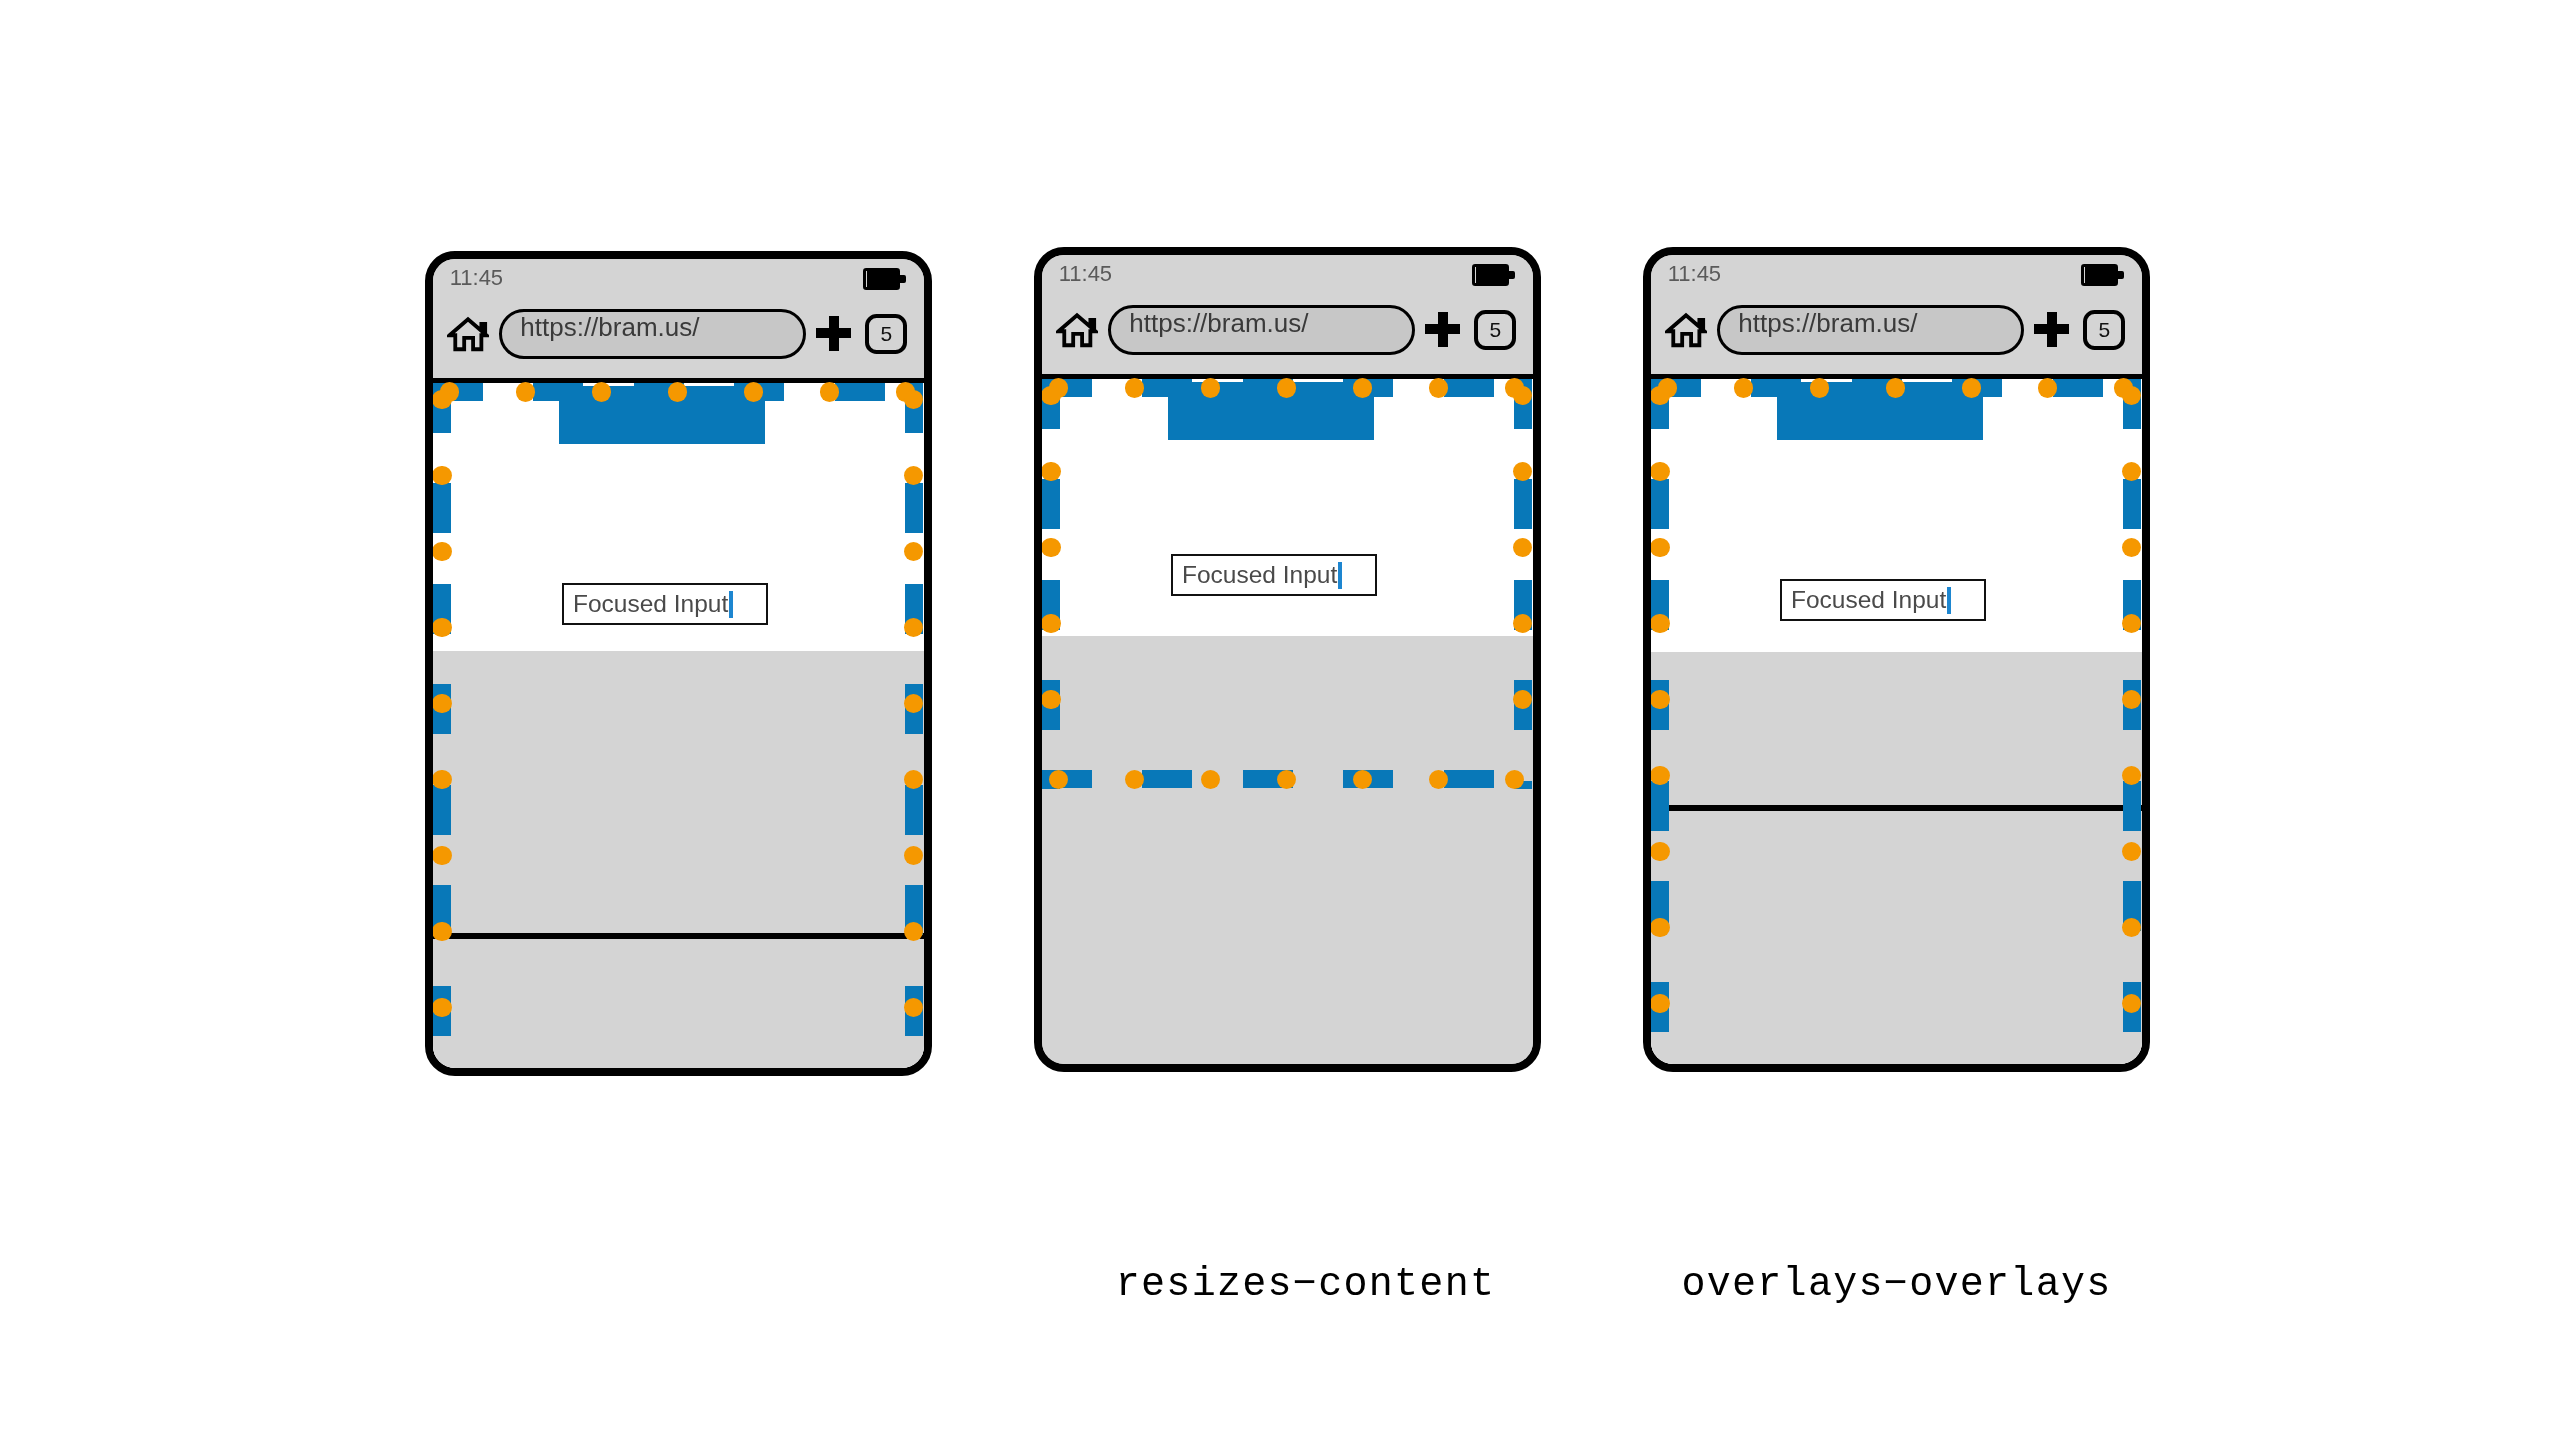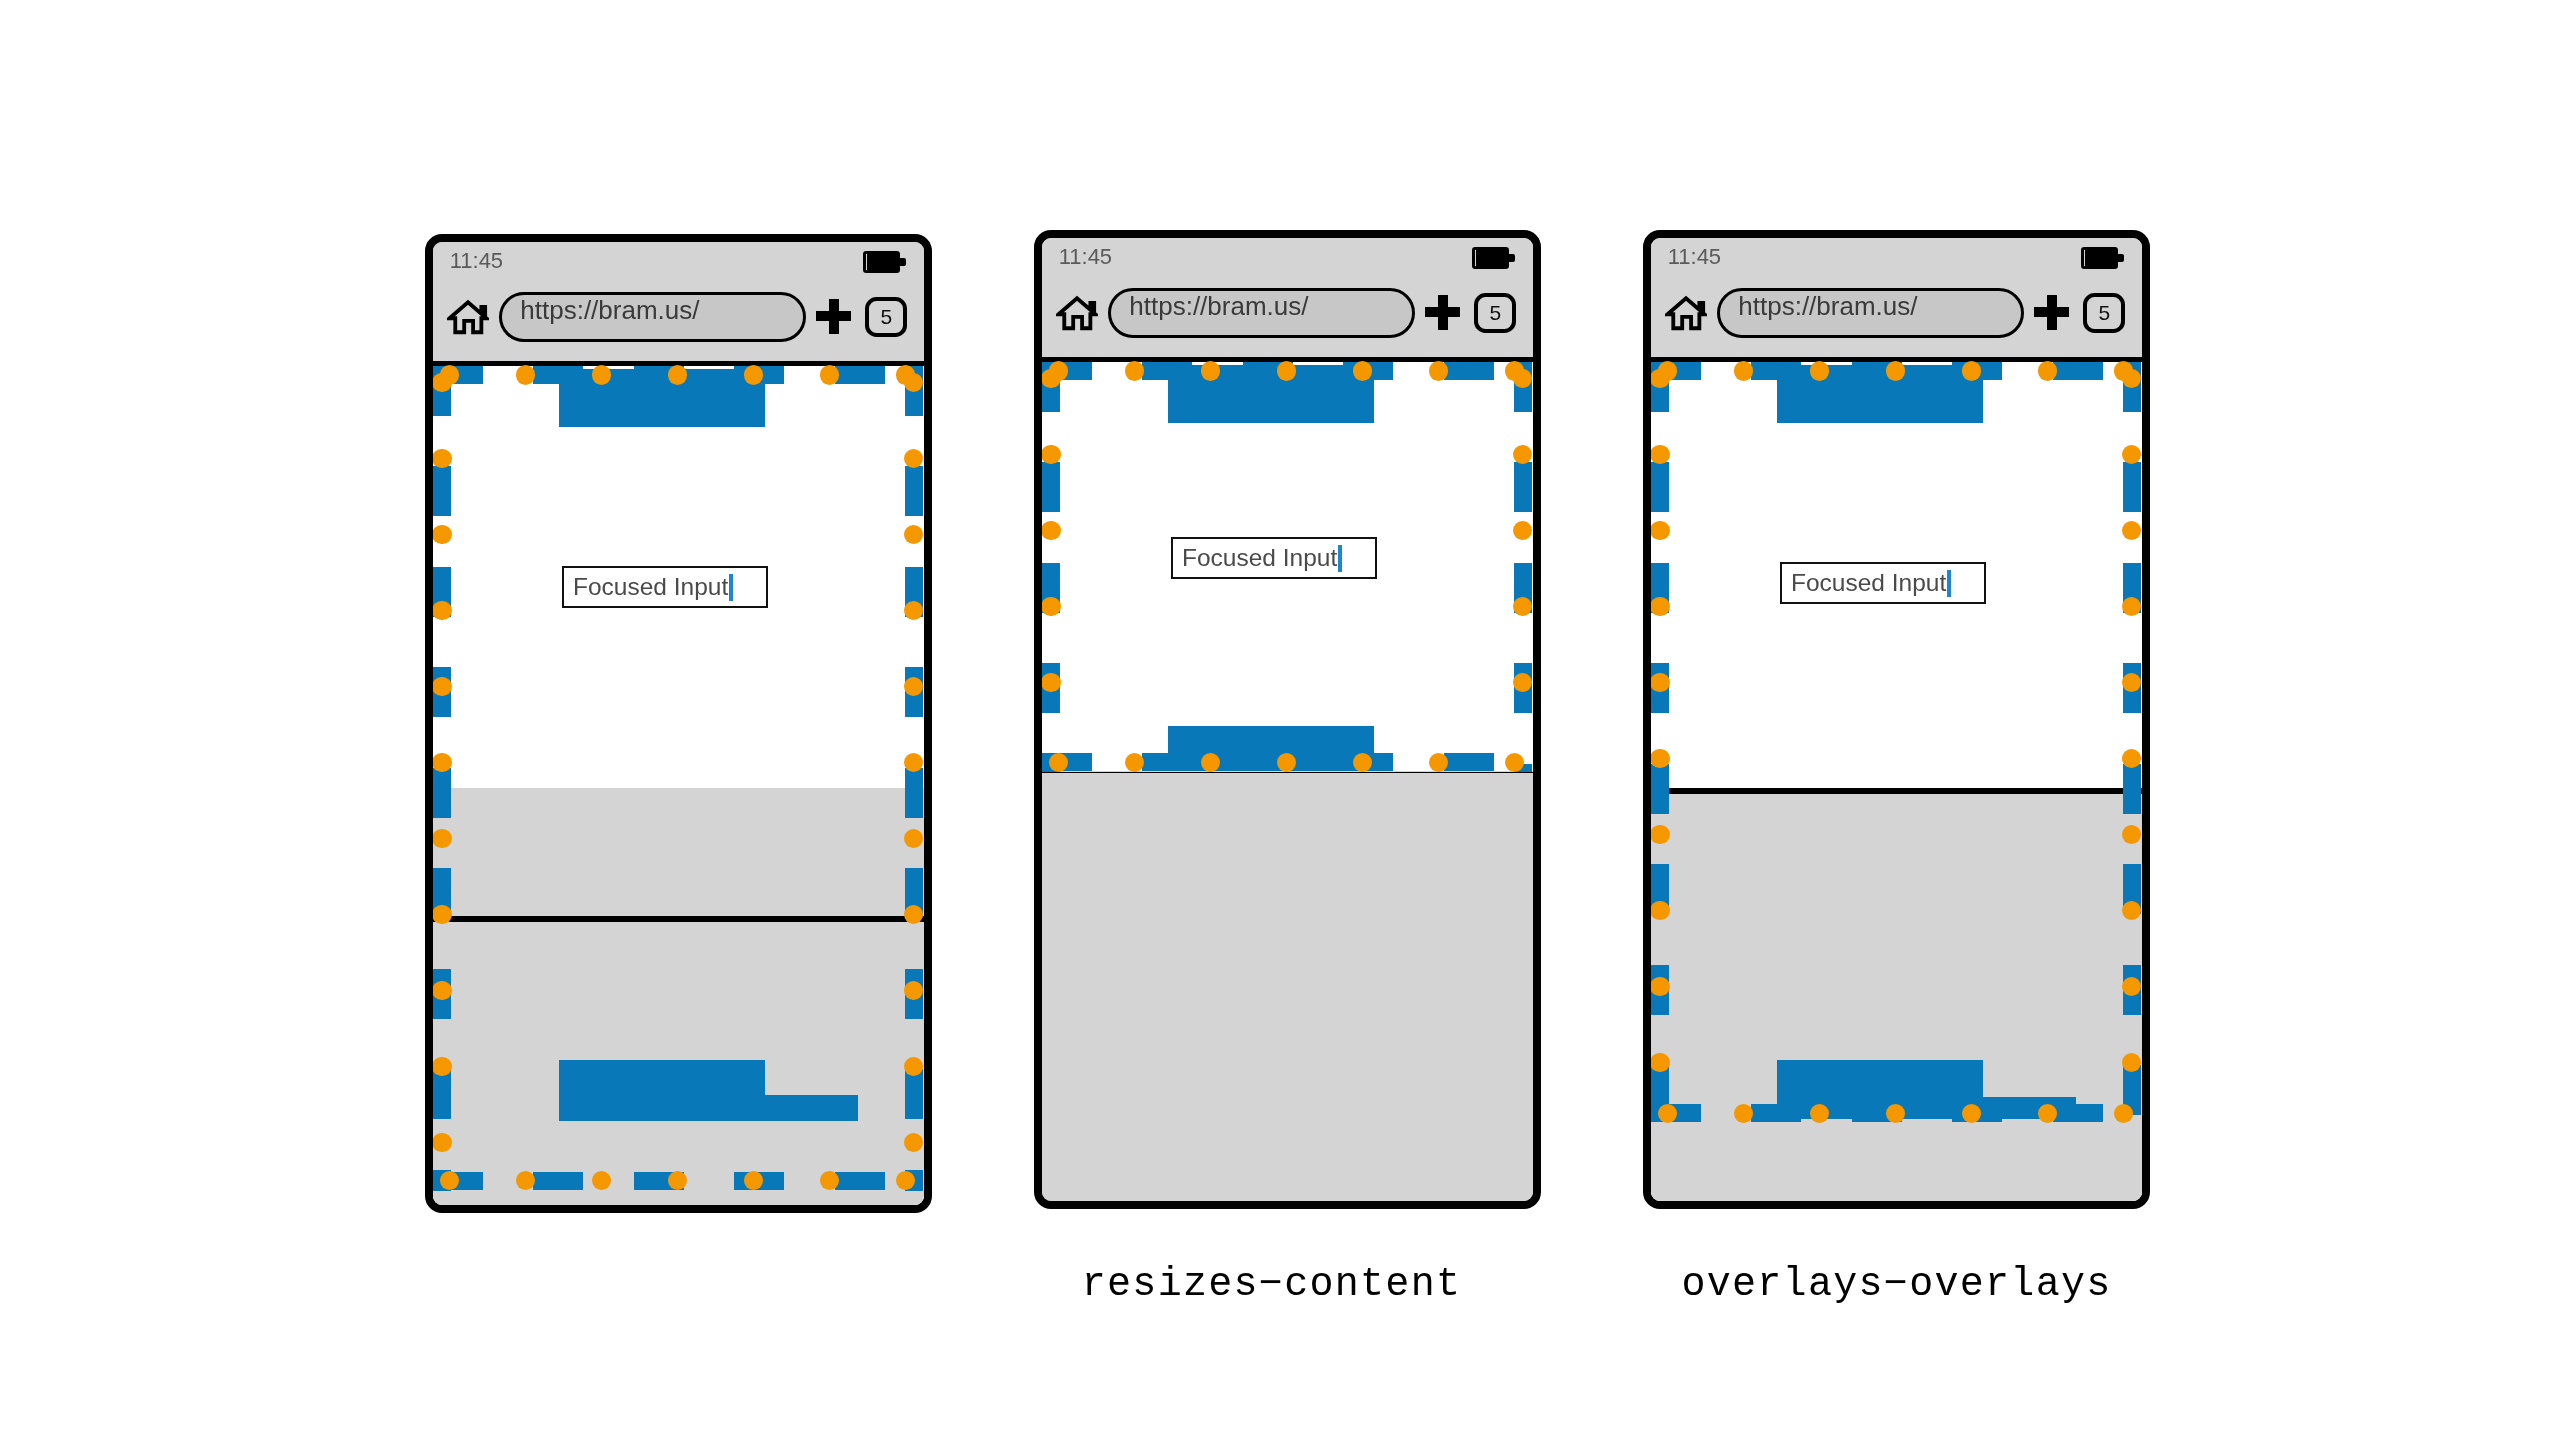--- a/index.html
+++ b/index.html
@@ -8,26 +8,27 @@
     background:#ffffff;
     font-family:"Liberation Sans", sans-serif;
     overflow:hidden;
     position:relative;
   }
   .stage{position:absolute;inset:0;}
 
   
   .phone{
     position:absolute;
-    width:507px;height:979px;
+    width:507px;height:825px;
     border:8.4px solid #000000;
-    border-radius:17px;
+    border-radius:30px;
     background:#d4d4d4;
     box-sizing:border-box;
     overflow:hidden;
+    margin-top:17px;
   }
   .phone-1{left:425px;top:234px;}
   .phone-2{left:1034px;top:230px;}
   .phone-3{left:1643px;top:230px;}
 
   
   .chrome{
     position:absolute;left:0;right:0;top:0;
     height:124px;
     background:#d4d4d4;
@@ -131,21 +132,21 @@
 
   
   .caption{
     position:absolute;
     font-family:"Liberation Mono", monospace;
     font-size:40px;color:#000;
     text-align:center;white-space:nowrap;
     letter-spacing:1.3px;
   }
   .cap-1{left:425px;top:1262px;width:507px;}
-  .cap-2{left:1018px;top:1262px;width:507px;}
+  .cap-2{left:1052px;top:1262px;width:507px;}
   .cap-3{left:1643px;top:1262px;width:507px;}
 </style>
 </head>
 <body>
 
 <div class="stage">
 
   <div class="phone phone-1">
 
     <div class="chrome">

